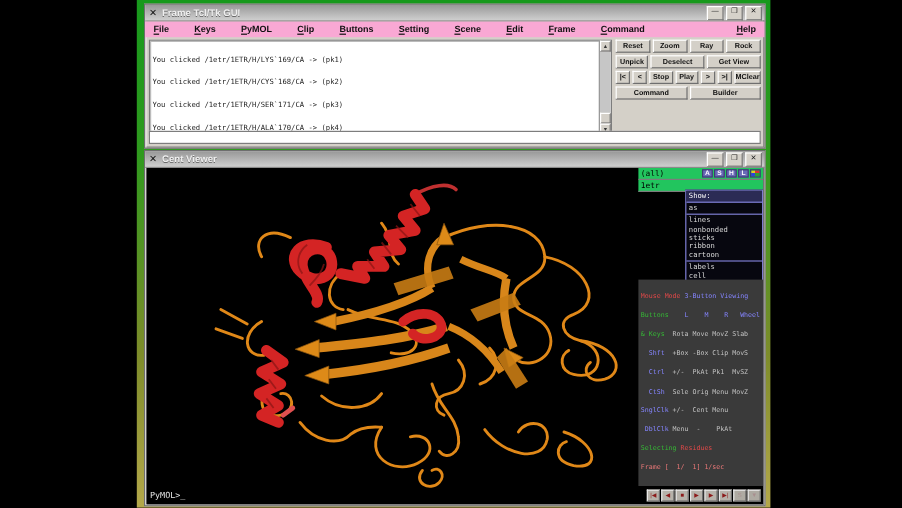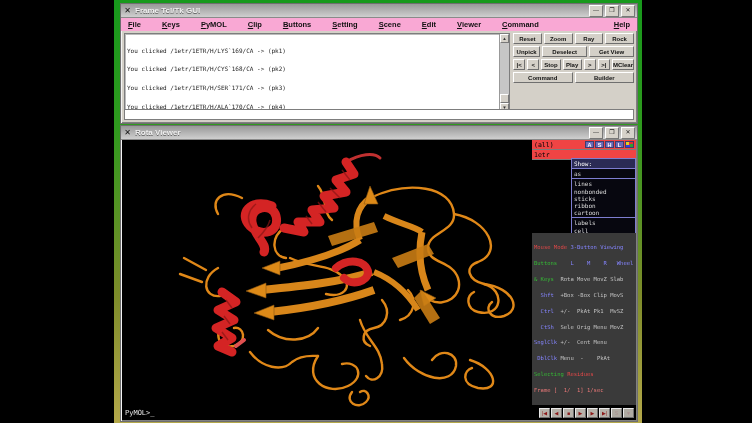--- a/index.html
+++ b/index.html
@@ -50,21 +50,21 @@
   .input-field{position:absolute;left:1px;right:1px;bottom:1px;height:9px;background:#fff;
                border:1px solid #7d7d7d;font:6px "DejaVu Sans Mono",monospace;color:#000;}
 
   
   #viewer-win{left:120px;top:125px;width:516px;height:295px;}
   .viewer-client{position:absolute;left:1px;right:1px;top:14px;bottom:1px;background:#000;overflow:hidden;}
   svg.molecule{position:absolute;left:0;top:0;}
   .prompt{position:absolute;left:3px;bottom:3px;font:7px "DejaVu Sans Mono",monospace;color:#e6e6e6;}
 
   .obj-panel{position:absolute;top:0;right:0;width:104px;}
-  .obj-row{height:9px;background:#ef4444;border-bottom:1px solid #7c7c7c;display:flex;
+  .obj-row{height:9px;background:#22c55e;border-bottom:1px solid #7c7c7c;display:flex;
            align-items:center;padding:0 2px;font:6.5px "DejaVu Sans Mono",monospace;color:#000;}
   .ashlc{display:flex;gap:1px;margin-left:auto;}
   .ab{width:9px;height:7px;background:#6a6ab8;color:#fff;font:bold 5.5px "Liberation Sans",sans-serif;
       display:flex;align-items:center;justify-content:center;border:1px solid #3d3d70;box-sizing:border-box;}
   .ab.c-btn{background:conic-gradient(#e03030 0 25%,#30a030 0 50%,#3040e0 0 75%,#e0d020 0);color:transparent;}
 
   .show-menu{position:absolute;top:18px;right:0;width:63px;background:#07070f;
              border:1px solid #7d7dd0;font:6px/7.2px "DejaVu Sans Mono",monospace;color:#dadada;}
   .show-header{background:#2b2b55;color:#fff;padding:1px 2px;border-bottom:1px solid #7d7dd0;}
   .show-group{border-bottom:1px solid #7d7dd0;padding:1px 2px;}
@@ -100,21 +100,21 @@
   </div>
   <div class="menubar">
     <span class="menu-item">File</span>
     <span class="menu-item">Keys</span>
     <span class="menu-item">PyMOL</span>
     <span class="menu-item">Clip</span>
     <span class="menu-item">Buttons</span>
     <span class="menu-item">Setting</span>
     <span class="menu-item">Scene</span>
     <span class="menu-item">Edit</span>
-    <span class="menu-item">Viewer</span>
+    <span class="menu-item">Frame</span>
     <span class="menu-item">Command</span>
     <span class="menu-item menu-help">Help</span>
   </div>
   <div class="gui-body">
     <div class="console-wrap">
       <div class="console-text">
         <div>You clicked /1etr/1ETR/H/LYS`169/CA -&gt; (pk1)</div>
         <div>You clicked /1etr/1ETR/H/CYS`168/CA -&gt; (pk2)</div>
         <div>You clicked /1etr/1ETR/H/SER`171/CA -&gt; (pk3)</div>
         <div>You clicked /1etr/1ETR/H/ALA`170/CA -&gt; (pk4)</div>
@@ -159,21 +159,21 @@
         <div class="pbtn">Builder</div>
       </div>
     </div>
     <div class="input-field"></div>
   </div>
 </div>
 
 <div class="win" id="viewer-win">
   <div class="titlebar">
     <span class="win-icon">✕</span>
-    <span class="title-text">Rota Viewer</span>
+    <span class="title-text">Cent Viewer</span>
     <span class="tb-btns">
       <span class="tb-btn">—</span>
       <span class="tb-btn">❒</span>
       <span class="tb-btn">✕</span>
     </span>
   </div>
   <div class="viewer-client">
 
     <svg class="molecule" width="514" height="280" viewBox="0 0 514 280">
       <g fill="none" stroke="#e08818" stroke-width="2.4" stroke-linecap="round">

